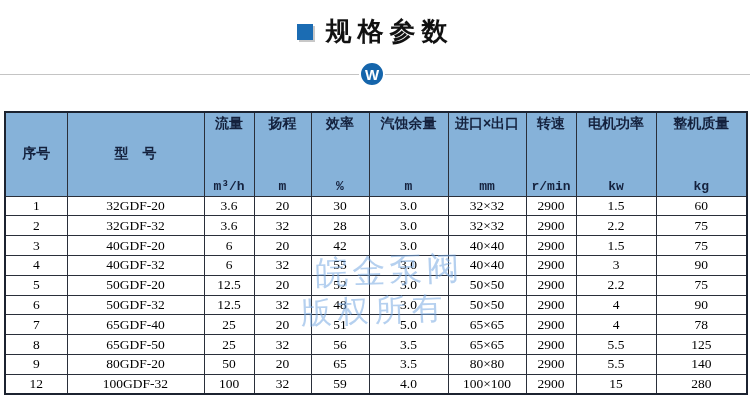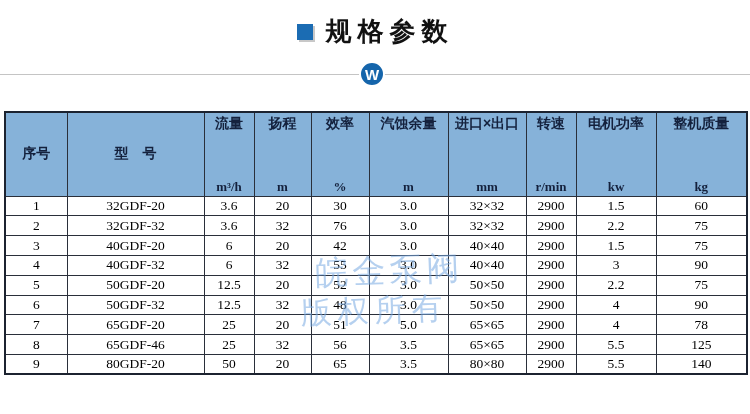--- a/index.html
+++ b/index.html
@@ -27,21 +27,21 @@
   
   table.spec { position:absolute; top:111px; left:4px; width:742px;
                border-collapse:collapse; table-layout:fixed;
                border:2px solid #1c2330; }
   table.spec th, table.spec td { border:1px solid #2a2f3a; text-align:center;
                vertical-align:middle; overflow:hidden; }
   table.spec thead th { background:#86b2d9; height:46px; color:#14213d;
                padding:1px 0; }
   .h-label { font-family:"Liberation Sans", sans-serif; font-weight:bold;
              font-size:14px; line-height:1.4; }
-  .h-unit  { font-family:Liberation Serif, serif; font-weight:bold;
+  .h-unit  { font-family:Liberation Mono, monospace; font-weight:bold;
              font-size:13px; line-height:1.15;margin-top:46px; }
   table.spec tbody td { height:19.8px; font-size:13.5px; color:#000;
              background:#fff; font-family:"Liberation Serif", serif; }
 
   
   .watermark { position:absolute; top:248px; left:300px; width:200px;
                color:rgba(120,170,225,0.55); pointer-events:none;
                font-family:"Liberation Sans", sans-serif;
                transform:rotate(-2deg); z-index:5; }
   .watermark .wm1 { font-size:33px; letter-spacing:4px; margin-left:16px; }
@@ -128,21 +128,21 @@
           <td>32×32</td>
           <td>2900</td>
           <td>1.5</td>
           <td>60</td>
         </tr>
         <tr>
           <td>2</td>
           <td>32GDF-32</td>
           <td>3.6</td>
           <td>32</td>
-          <td>76</td>
+          <td>28</td>
           <td>3.0</td>
           <td>32×32</td>
           <td>2900</td>
           <td>2.2</td>
           <td>75</td>
         </tr>
         <tr>
           <td>3</td>
           <td>40GDF-20</td>
           <td>6</td>
@@ -185,53 +185,65 @@
           <td>32</td>
           <td>48</td>
           <td>3.0</td>
           <td>50×50</td>
           <td>2900</td>
           <td>4</td>
           <td>90</td>
         </tr>
         <tr>
           <td>7</td>
-          <td>65GDF-20</td>
+          <td>65GDF-40</td>
           <td>25</td>
           <td>20</td>
           <td>51</td>
           <td>5.0</td>
           <td>65×65</td>
           <td>2900</td>
           <td>4</td>
           <td>78</td>
         </tr>
         <tr>
           <td>8</td>
-          <td>65GDF-46</td>
+          <td>65GDF-50</td>
           <td>25</td>
           <td>32</td>
           <td>56</td>
           <td>3.5</td>
           <td>65×65</td>
           <td>2900</td>
           <td>5.5</td>
           <td>125</td>
         </tr>
         <tr>
           <td>9</td>
           <td>80GDF-20</td>
           <td>50</td>
           <td>20</td>
           <td>65</td>
           <td>3.5</td>
           <td>80×80</td>
           <td>2900</td>
           <td>5.5</td>
           <td>140</td>
+        </tr>
+        <tr>
+          <td>12</td>
+          <td>100GDF-32</td>
+          <td>100</td>
+          <td>32</td>
+          <td>59</td>
+          <td>4.0</td>
+          <td>100×100</td>
+          <td>2900</td>
+          <td>15</td>
+          <td>280</td>
         </tr>
       </tbody>
   </table>
 
   <div class="watermark">
     <div class="wm1">皖金泵阀</div>
     <div class="wm2">版权所有</div>
   </div>
 
 </div>

